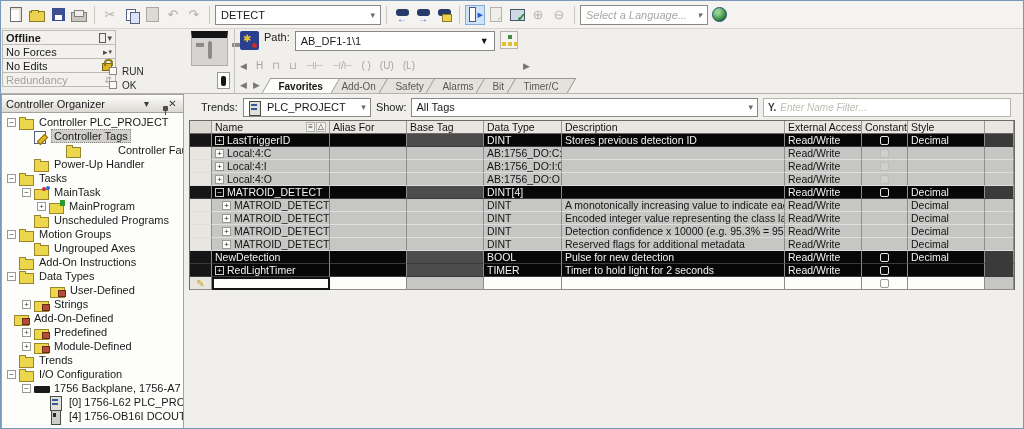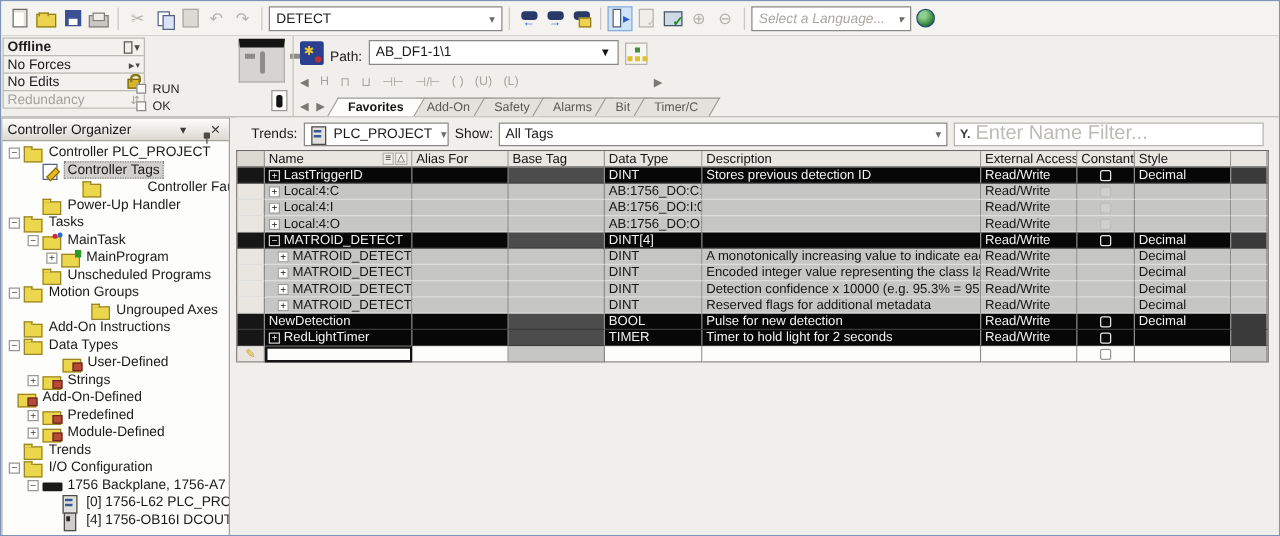--- a/index.html
+++ b/index.html
@@ -64,21 +64,21 @@
   .module-art { position:absolute; left:190px; top:2px; width:37px; height:35px; background:#d6d4d0;
         border:1px solid #b0aeaa; border-top:7px solid #141414; }
   .module-art::before { content:""; position:absolute; left:16px; top:3px; width:4px; height:18px; background:#8e8c88; border-radius:2px; }
   .module-art::after { content:""; position:absolute; left:4px; top:5px; width:28px; height:4px;
         border-left:8px solid #8e8c88; border-right:8px solid #8e8c88; }
   .battery-art { position:absolute; left:216px; top:43px; width:13px; height:17px; background:#fdfdfa;
         border:1px solid #9a9894; display:flex; align-items:center; justify-content:center; }
   .battery-art::before { content:""; width:5px; height:10px; background:#141414; border-radius:2px; }
   .vsep2 { position:absolute; left:233px; top:0; width:1px; height:64px; background:#c5c3bd; }
 
-  .path-row { position:absolute; left:239px; top:2px; height:21px; display:flex; align-items:flex-end; gap:5px; }
+  .path-row { position:absolute; left:239px; top:2px; height:21px; display:flex; align-items:flex-start; gap:5px; }
   .rswho-ic { width:19px; height:19px; background:#2a3f8f; border-radius:2px; position:relative; }
   .rswho-ic::before { content:"✱"; position:absolute; left:3px; top:2px; color:#e8c832; font-size:10px; }
   .rswho-ic::after { content:""; position:absolute; right:2px; bottom:2px; width:5px; height:5px; background:#c03030; border-radius:50%; }
   .path-combo { width:200px; height:20px; background:#fff; border:1px solid #8a8884; display:flex;
         align-items:center; padding:0 5px; }
   .path-combo .chev { margin-left:auto; color:#141414; font-size:9px; }
   .net-ic { width:18px; height:18px; border:1px solid #b5b3ad; background:#f6f5f1; position:relative; }
   .net-ic::before { content:""; position:absolute; left:7px; top:3px; width:4px; height:4px; background:#3f8f3f;
         box-shadow:-6px 7px 0 #e0c030, 0 7px 0 #e0c030, 6px 7px 0 #e0c030; }
 
@@ -129,26 +129,26 @@
   .tico-module::after { content:""; position:absolute; left:4px; top:2px; width:3px; height:4px; background:#2a2a2a; }
   .tlabel { padding:0 2px; }
   .trow.selected .tlabel { background:#d2d0cc; border:1px dotted #8a8884; }
 
   
   .tagpanel { position:absolute; left:188px; top:93px; width:836px; height:336px; background:#f0efeb; }
   .scope-row { position:absolute; left:0; top:2px; width:830px; height:22px; display:flex; align-items:center; gap:5px; padding-left:12px; }
   .scope-row .lbl { font-size:11px; }
   .scombo { background:#fff; border:1px solid #8a8884; height:19px; display:flex; align-items:center; padding:0 4px; font-size:11px; gap:3px; }
   .scombo .chev { margin-left:auto; color:#6a6a66; font-size:9px; padding-left:4px; }
-  .scombo.scope { width:116px; }
+  .scombo.scope { width:128px; }
   .scombo.show { flex:1; }
   .filterbox { width:248px; height:19px; background:#fff; border:1px solid #b5b3ad; display:flex;
         align-items:center; padding:0 4px; gap:4px; flex:0 0 auto; margin-right:8px; }
   .funnel { font-weight:bold; font-size:10px; color:#3a3a3a; }
-  .filter-ph { color:#bdbbb5; font-size:16px; }
+  .filter-ph { font-style:italic; color:#bdbbb5; font-size:10px; }
 
   .grid { position:absolute; left:0; top:26px; width:826px; border:1px solid #6a6a66; border-bottom:none; }
   .grow { display:grid; grid-template-columns:22px 118px 77px 77px 78px 223px 77px 46px 77px 29px; height:13px; }
   .gcell { border-right:1px solid #8e8c88; border-bottom:1px solid #8e8c88; font-size:10.5px;
         display:flex; align-items:center; padding:0 3px; white-space:nowrap; overflow:hidden; }
   .ghead .gcell { background:#e9e6e1; border-right:1px solid #9a9894; border-bottom:1px solid #6a6a66; color:#141414; }
   .ghead .gcell.first { background:#dcd9d3; }
   .sortbox { margin-left:auto; display:flex; gap:1px; align-items:center; }
   .sortbox span { font-size:8px; color:#3a3a3a; border:1px solid #b5b3ad; background:#f2f1ed; padding:0 1px; line-height:8px; }
   .grow.light .gcell { background:#c6c6c4; color:#141414; border-bottom:1px solid #dedede; }
@@ -183,21 +183,21 @@
         <span class="ic ic-save-file"></span>
         <span class="ic ic-print"></span>
         <span class="tsep"></span>
         <span class="ic ic-cut disabled">✂</span>
         <span class="ic ic-copy"></span>
         <span class="ic ic-paste disabled"></span>
         <span class="ic ic-undo disabled">↶</span>
         <span class="ic ic-redo disabled">↷</span>
         <span class="tsep"></span>
       </span>
-    <div class="combo" style="width:187px;">
+    <div class="combo" style="width:166px;">
       <span>DETECT</span>
       <span class="chev">▾</span>
     </div>
     <span id="tb-mid" style="display: flex; align-items: center; gap: 1px;">
         <span class="tsep"></span>
         <span class="ic ic-find-previous"></span>
         <span class="ic ic-find-next"></span>
         <span class="ic ic-find-browse"></span>
         <span class="tsep"></span>
         <span class="ic ic-toggle-pane active"></span>
@@ -349,21 +349,21 @@
         <div class="trow" style="padding-left: 20px;">
           <span class="tspace"></span>
           <span class="tico tico-folder"></span>
           <span class="tlabel">Unscheduled Programs</span>
         </div>
         <div class="trow" style="padding-left: 5px;">
           <span class="texp">−</span>
           <span class="tico tico-folder"></span>
           <span class="tlabel">Motion Groups</span>
         </div>
-        <div class="trow" style="padding-left: 20px; margin-left: 39px;">
+        <div class="trow" style="padding-left: 20px;">
           <span class="tspace"></span>
           <span class="tico tico-folder"></span>
           <span class="tlabel">Ungrouped Axes</span>
         </div>
         <div class="trow" style="padding-left: 5px;">
           <span class="tspace"></span>
           <span class="tico tico-folder"></span>
           <span class="tlabel">Add-On Instructions</span>
         </div>
         <div class="trow" style="padding-left: 5px;">

